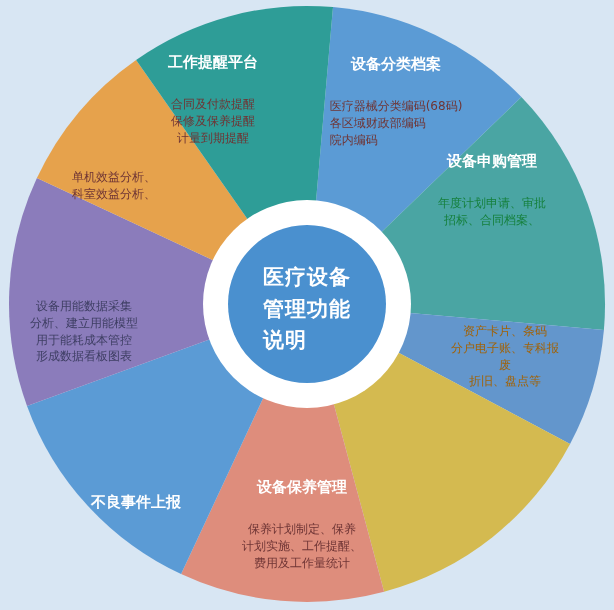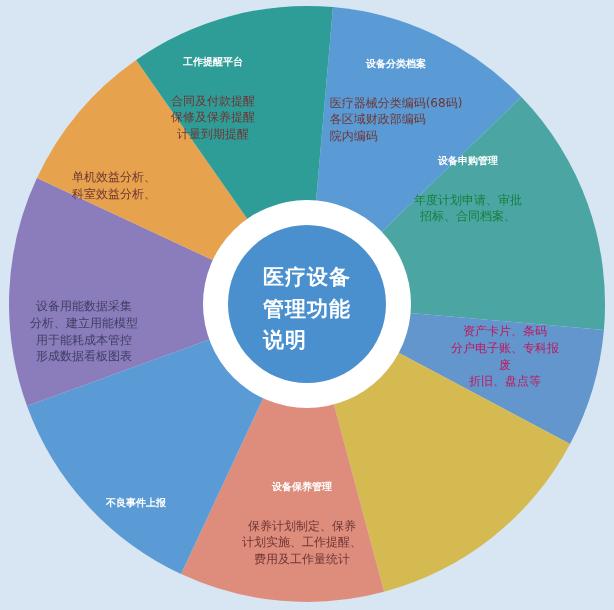--- a/index.html
+++ b/index.html
@@ -22,21 +22,21 @@
   }
   .seg-label {
     position: absolute;
     transform: translate(-50%, -50%);
     text-align: center;
     white-space: pre-line;
     pointer-events: none;
   }
   .seg-title {
     font-weight: bold;
-    font-size: 10px;
+    font-size: 15px;
     line-height: 1.35;
     color: #ffffff;
     margin-bottom: 5px;
   }
   .seg-desc {
     font-size: 12px;
     line-height: 1.4;
   }
   .center-label {
     position: absolute;
@@ -72,28 +72,28 @@
     <circle cx="307" cy="304" r="79" fill="#4a90cf"></circle>
   </svg>
 
   <div class="seg-label" style="left:396px; top:101px">
     <div class="seg-title" style="color: rgb(255, 255, 255);">设备分类档案</div>
     <div class="seg-desc" style="text-align: left; color: rgb(111, 53, 53);">医疗器械分类编码(68码)
 各区域财政部编码
 院内编码</div>
   </div>
 
-  <div class="seg-label" style="left:468px; top:190px">
+  <div class="seg-label" style="left:492px; top:190px">
     <div class="seg-title" style="color: rgb(255, 255, 255);">设备申购管理</div>
     <div class="seg-desc" style="color: #15803d;">年度计划申请、审批
 招标、合同档案、</div>
   </div>
 
   <div class="seg-label" style="left:505px; top:357px">
-    <div class="seg-desc" style="color: #be185d;">资产卡片、条码
+    <div class="seg-desc" style="color: #a16207;">资产卡片、条码
 分户电子账、专科报废
 折旧、盘点等</div>
   </div>
 
 
   <div class="seg-label" style="left:302px; top:524px">
     <div class="seg-title" style="color: rgb(255, 255, 255);">设备保养管理</div>
     <div class="seg-desc" style="color: rgb(111, 53, 53);">保养计划制定、保养
 计划实施、工作提醒、
 费用及工作量统计</div>

